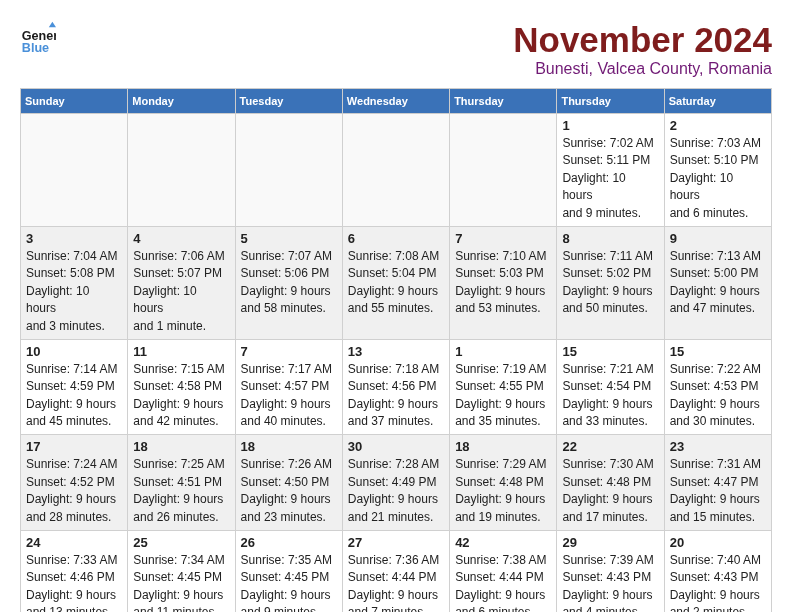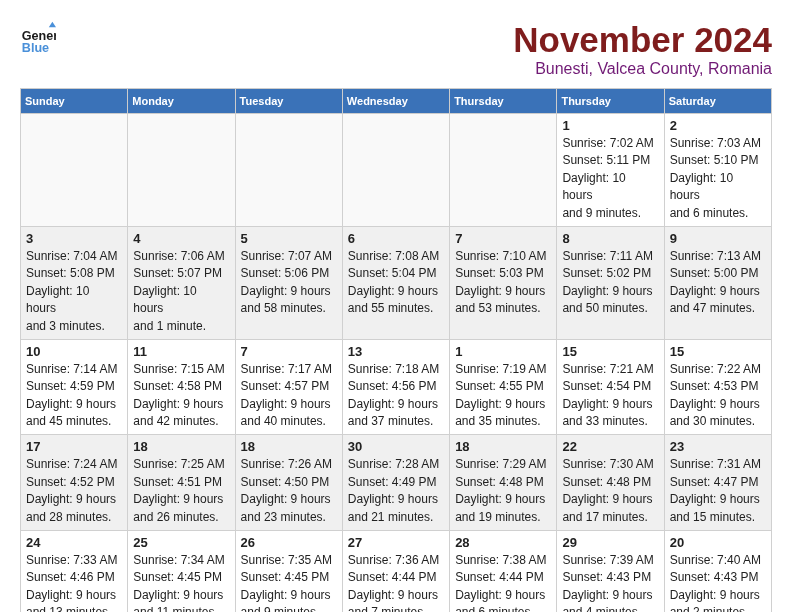--- a/index.html
+++ b/index.html
@@ -222,21 +222,21 @@
         </td>
         <td class="">
           <span class="day-num">26</span>
           <div class="day-info">Sunrise: 7:35 AM<br>Sunset: 4:45 PM<br>Daylight: 9 hours<br>and 9 minutes.</div>
         </td>
         <td class="">
           <span class="day-num">27</span>
           <div class="day-info">Sunrise: 7:36 AM<br>Sunset: 4:44 PM<br>Daylight: 9 hours<br>and 7 minutes.</div>
         </td>
         <td class="">
-          <span class="day-num">28</span>
+          <span class="day-num">42</span>
           <div class="day-info">Sunrise: 7:38 AM<br>Sunset: 4:44 PM<br>Daylight: 9 hours<br>and 6 minutes.</div>
         </td>
         <td class="">
           <span class="day-num">29</span>
           <div class="day-info">Sunrise: 7:39 AM<br>Sunset: 4:43 PM<br>Daylight: 9 hours<br>and 4 minutes.</div>
         </td>
         <td class="">
           <span class="day-num">20</span>
           <div class="day-info">Sunrise: 7:40 AM<br>Sunset: 4:43 PM<br>Daylight: 9 hours<br>and 2 minutes.</div>
         </td>

